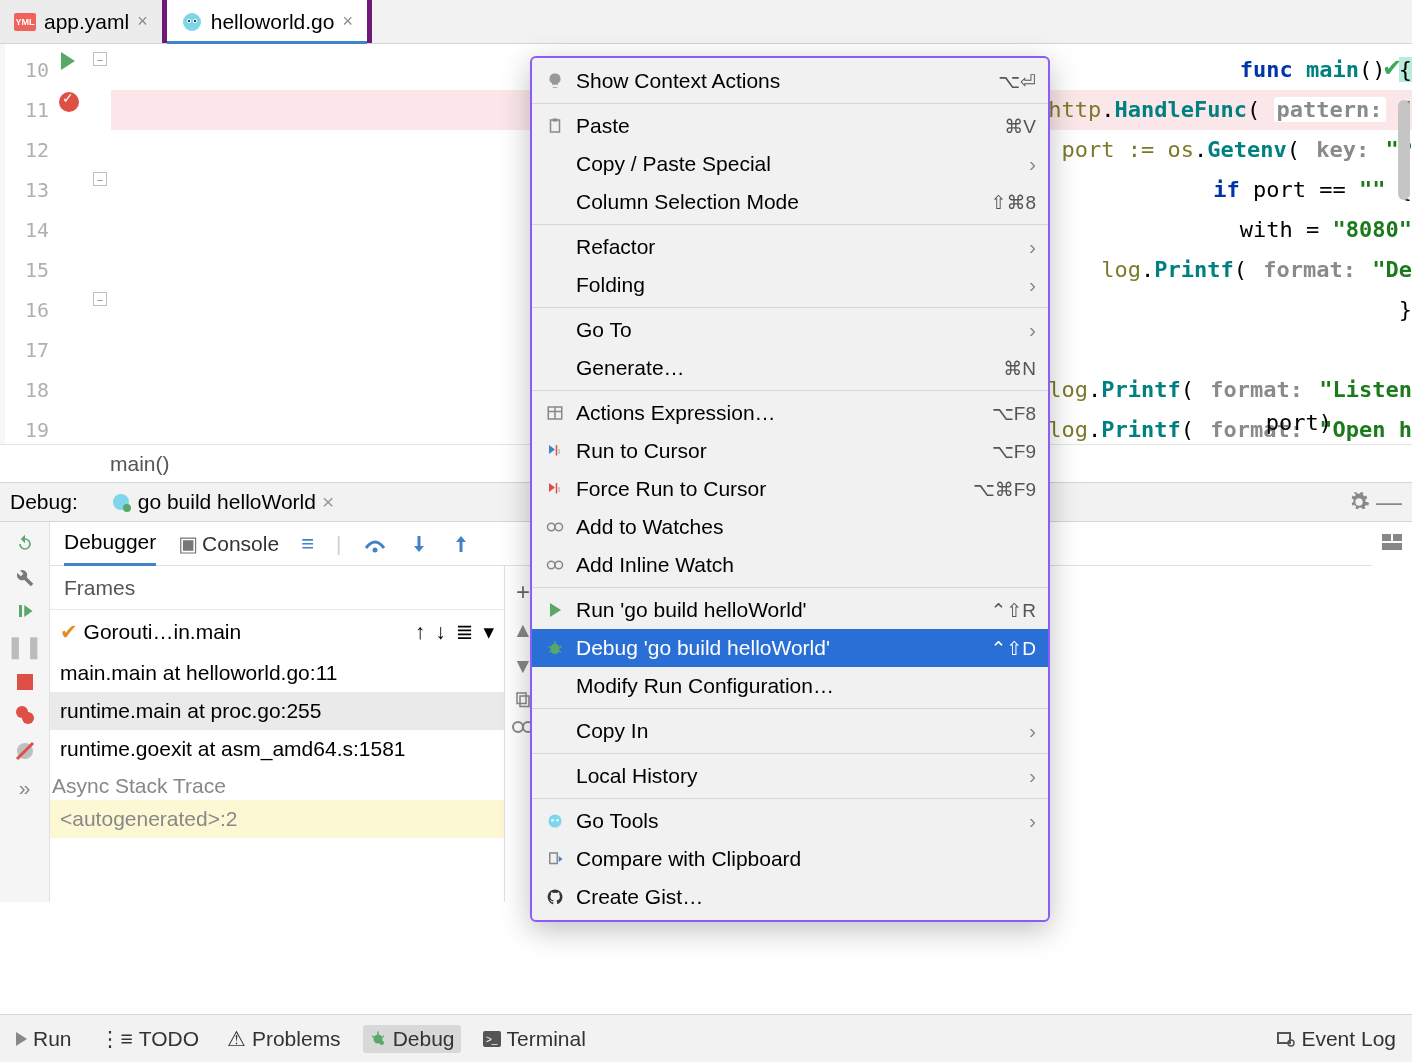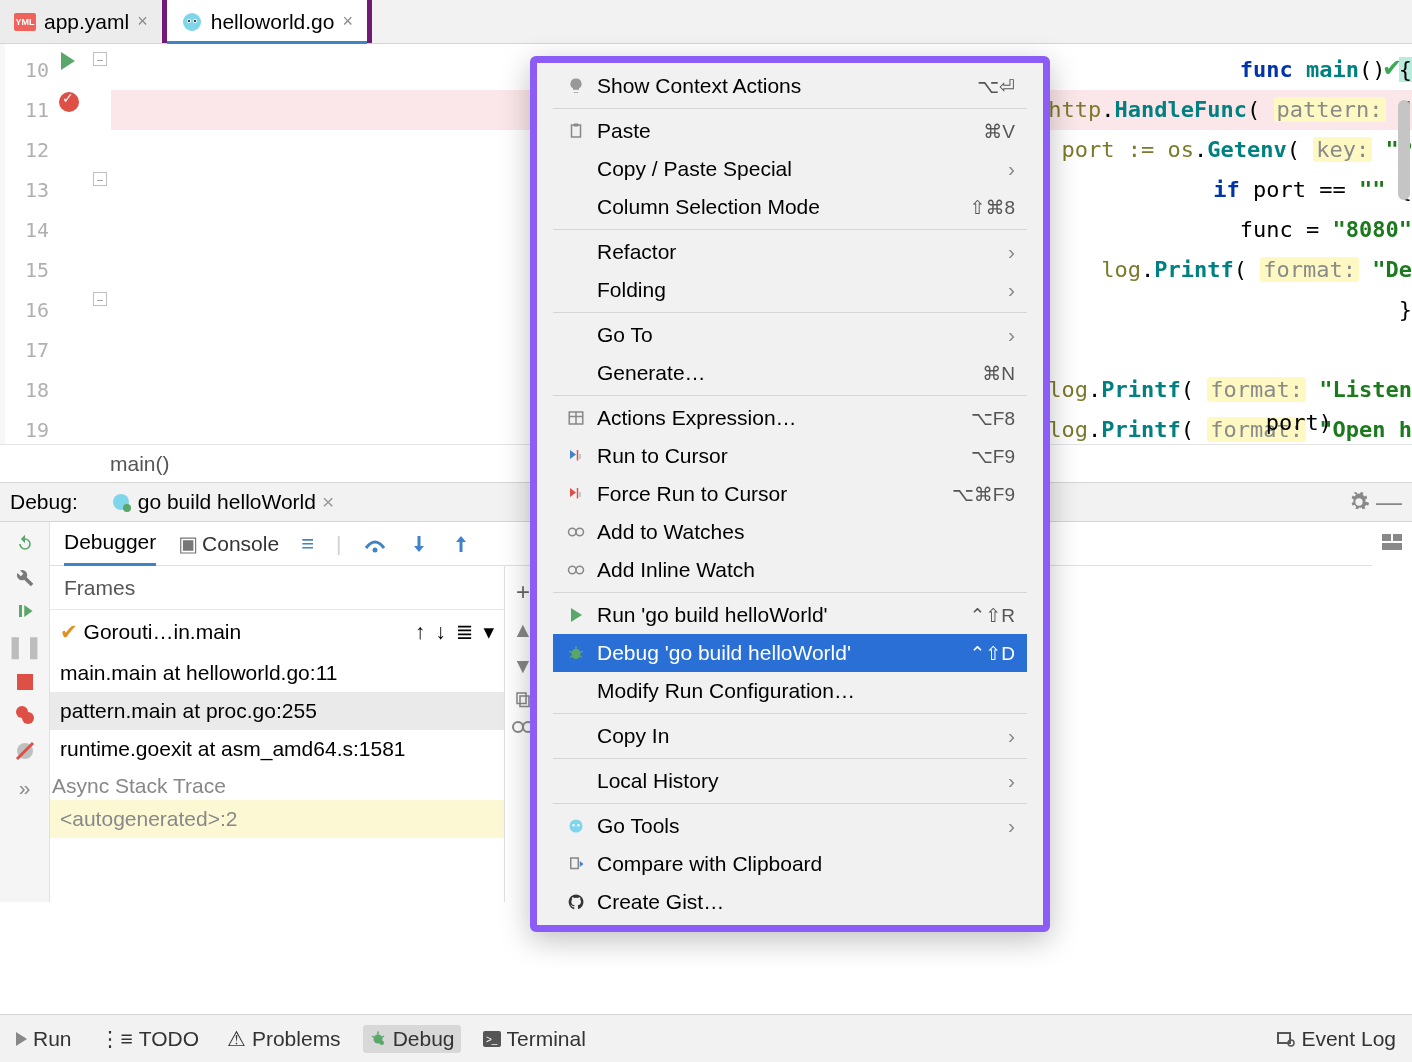--- a/index.html
+++ b/index.html
@@ -45,30 +45,30 @@
 .fold-col .fb { position:absolute; left:2px; width:14px;height:14px;border:1px solid #bfbfbf;background:#fff;display:flex;align-items:center;justify-content:center;font-size:10px;color:#888;}
 .code-area { flex:1; padding-top:6px; position:relative;}
 .code-line { height:40px; line-height:40px; white-space:pre;text-align:right; }
 .bp-line { background:#fbe7e9; }
 .hl-cursor { background:#b9ecdc; }
 .k-blue { color:#0034a8; font-weight:600;}
 .k-olive { color:#7a7a2a; }
 .k-teal { color:#008080; font-weight:600;}
 .k-black { color:#000; }
 .k-str { color:#1b7a1b; font-weight:600;}
-.k-gray { color:#8a8a8a; background:#fef9c3; border-radius:3px; padding:0 3px;}
+.k-gray { color:#8a8a8a; background:#ffffff; border-radius:3px; padding:0 3px;font-weight:bold;}
 .breadcrumb { height:38px; line-height:38px; padding-left:110px; color:#555; border-top:1px solid #e4e4e4; background:#fff;}
 .editor-scrollbar { position:absolute; right:2px; top:56px; width:12px; height:100px; background:#c5c5c5; border-radius:6px;}
 .editor-check { position:absolute; right:10px; top:10px; color:#3da856; font-size:24px;}
 
 .context-menu {
   position:absolute; left:530px; top:56px; width:520px;
-  background:#f1f1f1; border:7px solid #8b5cf6; border-radius:6px;
+  background:#f1f1f1; border:2px solid #8b5cf6; border-radius:6px;
   box-shadow: 0 8px 30px rgba(0,0,0,.25);
-  z-index:50; padding:4px 16px;
+  z-index:50; padding:4px 0;
   font-size: 21px;
 }
 .cm-item {
   display:flex; align-items:center; height:38px; padding:0 12px; gap:10px; position:relative;
 }
 .cm-item.selected { background:#2a6fd6; color:#fff;}
 .cm-sep { height:1px; background:#d5d5d5; margin:3px 0;}
 .cm-label { flex:1; }
 .cm-short { color:#555; font-size:19px;}
 .cm-item.selected .cm-short { color:#fff;}
@@ -153,21 +153,21 @@
   <div class="fold-col">
     <div class="fb" style="top:8px">–</div>
     <div class="fb" style="top:128px">–</div>
     <div class="fb" style="top:248px">–</div>
   </div>
   <div class="code-area code-font" id="code-area">
       <div class="code-line"><span class="k-blue">func </span><span class="k-teal">main</span><span class="k-black">() </span><span class="hl-cursor k-black">{</span></div>
       <div class="code-line bp-line"><span class="k-olive">    http</span><span class="k-black">.</span><span class="k-teal">HandleFunc</span><span class="k-black">( </span><span class="k-gray">pattern:</span><span class="k-black"> </span><span class="k-str">"</span></div>
       <div class="code-line"><span class="k-olive">    port := os</span><span class="k-black">.</span><span class="k-teal">Getenv</span><span class="k-black">( </span><span class="k-gray">key:</span><span class="k-black"> </span><span class="k-str">"P</span></div>
       <div class="code-line"><span class="k-black">    </span><span class="k-blue">if </span><span class="k-black">port == </span><span class="k-str">""</span><span class="k-black"> {</span></div>
-      <div class="code-line"><span class="k-black">        func = </span><span class="k-str">"8080"</span></div>
+      <div class="code-line"><span class="k-black">        with = </span><span class="k-str">"8080"</span></div>
       <div class="code-line"><span class="k-olive">        log</span><span class="k-black">.</span><span class="k-teal">Printf</span><span class="k-black">( </span><span class="k-gray">format:</span><span class="k-black"> </span><span class="k-str">"De</span></div>
       <div class="code-line"><span class="k-black">    }</span></div>
       <div class="code-line"><span class="k-black"></span></div>
       <div class="code-line"><span class="k-olive">    log</span><span class="k-black">.</span><span class="k-teal">Printf</span><span class="k-black">( </span><span class="k-gray">format:</span><span class="k-black"> </span><span class="k-str">"Listen</span></div>
       <div class="code-line"><span class="k-olive">    log</span><span class="k-black">.</span><span class="k-teal">Printf</span><span class="k-black">( </span><span class="k-gray">format:</span><span class="k-black"> </span><span class="k-str">"Open h</span></div>
     </div>
   <span class="code-font" style="position:absolute;right:80px;top:366px">port)</span>
   <div class="editor-scrollbar"></div>
   <div class="editor-check">✔</div>
 </div>
@@ -441,21 +441,21 @@
             <span style="color:#e09020">✔</span>
             <span>Gorouti…in.main</span>
           </div>
           <span>↑</span>
           <span>↓</span>
           <span>≣</span>
           <span>▾</span>
         </div>
         <div id="stack">
             <div class="frame-row">main.main at helloworld.go:11</div>
-            <div class="frame-row sel">pattern.main at proc.go:255</div>
+            <div class="frame-row sel">runtime.main at proc.go:255</div>
             <div class="frame-row">runtime.goexit at asm_amd64.s:1581</div>
           </div>
         <div class="async-hdr" style="padding-left:2px">Async Stack Trace</div>
         <div class="frame-row auto">&lt;autogenerated&gt;:2</div>
       </div>
       <div class="vars-btns">
         <span style="font-size:24px;color:#666">+</span>
         <span style="color:#888">▲</span>
         <span style="color:#888">▼</span>
         <span>

